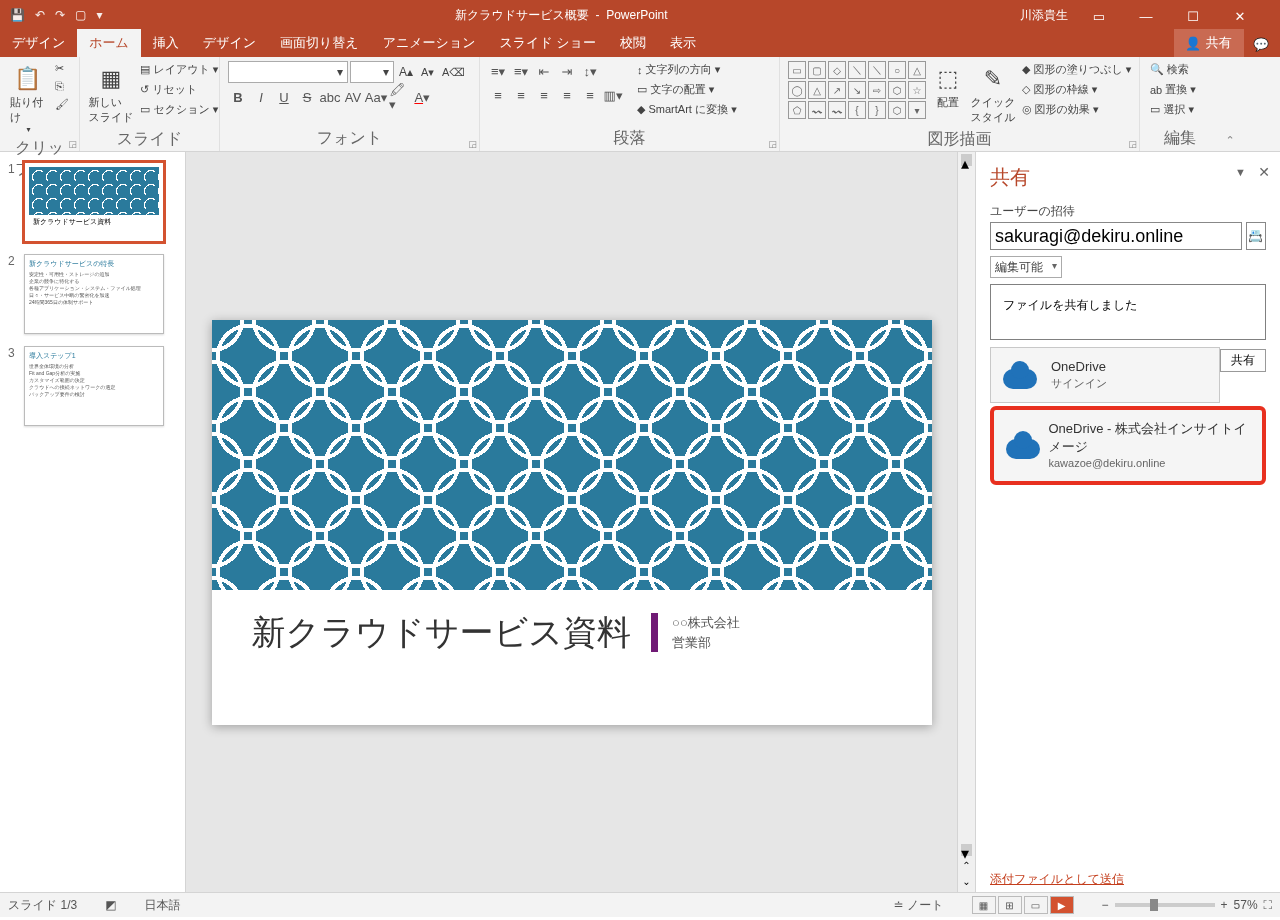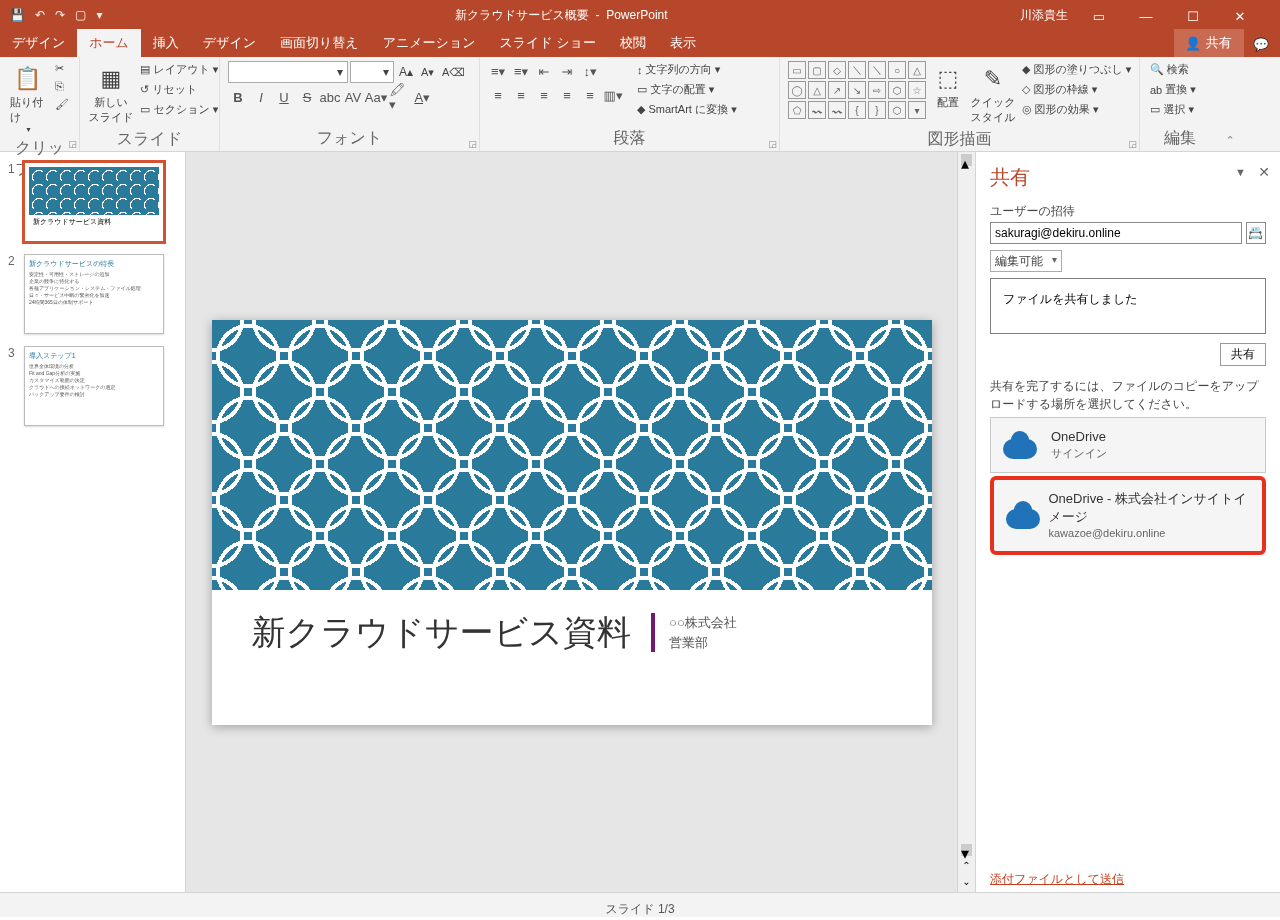--- a/index.html
+++ b/index.html
@@ -37,44 +37,44 @@
 .thumb-num { font-size:12px; color:#666; width:10px; }
 .thumb { width:140px; height:80px; background:#fff; border:1px solid #bbb; box-shadow:0 1px 2px rgba(0,0,0,.15); position:relative; overflow:hidden; font-size:6px; padding:4px; }
 .thumb.selected { outline:3px solid #d35230; outline-offset:-1px; }
 .thumb .pattern { height:48px; background:#2a7a9c; background-image:radial-gradient(circle at 10px 10px,transparent 6px,#fff 6px,#fff 7px,transparent 7px); background-size:14px 14px; }
 .canvas-area { flex:1; display:flex; align-items:center; justify-content:center; position:relative; }
 .slide { width:720px; height:405px; background:#fff; box-shadow:0 2px 10px rgba(0,0,0,.3); position:relative; }
 .slide .bigpattern { height:270px; background:#2a7a9c; position:relative; overflow:hidden; }
 .slide .bigpattern::before { content:""; position:absolute; inset:0; background-image:radial-gradient(circle at 36px 36px,transparent 28px,#fff 28px,#fff 32px,transparent 32px),radial-gradient(circle at 0 0,transparent 28px,#fff 28px,#fff 32px,transparent 32px),radial-gradient(circle at 72px 0,transparent 28px,#fff 28px,#fff 32px,transparent 32px),radial-gradient(circle at 0 72px,transparent 28px,#fff 28px,#fff 32px,transparent 32px),radial-gradient(circle at 72px 72px,transparent 28px,#fff 28px,#fff 32px,transparent 32px); background-size:72px 72px; }
 .slide-title-area { padding:20px 40px; display:flex; align-items:center; gap:20px; }
 .slide-title { font-size:34px; color:#333; font-weight:300; }
-.slide-sub { border-left:4px solid #701a75; padding-left:14px; font-size:13px; color:#555; line-height:1.5; }
+.slide-sub { border-left:7px solid #701a75; padding-left:14px; font-size:13px; color:#555; line-height:1.5; }
 .vscroll { width:18px; background:#f0f0f0; border-left:1px solid #d4d4d4; position:relative; }
 .share-pane { width:305px; background:#fff; border-left:1px solid #d4d4d4; padding:12px 14px; font-size:12px; color:#444; position:relative; }
 .share-pane h2 { color:#b7472a; font-size:20px; font-weight:400; margin-bottom:12px; }
 .pane-close { position:absolute; top:12px; right:10px; color:#666; cursor:pointer; font-size:14px; }
 .pane-menu { position:absolute; top:14px; right:34px; color:#666; cursor:pointer; font-size:11px; }
 .field-label { font-size:12px; margin-bottom:2px; }
-.textin { width:100%; height:22px; border:1px solid #888; padding:2px 4px; font-size:12px; }
+.textin { width:100%; height:28px; border:1px solid #888; padding:2px 4px; font-size:18px; }
 .permsel { height:22px; border:1px solid #ababab; padding:2px 18px 2px 4px; font-size:12px; margin-top:6px; background:#fff; position:relative; display:inline-block; }
 .permsel::after { content:"▾"; position:absolute; right:4px; top:3px; font-size:10px; color:#666; }
 .msgbox { width:100%; height:56px; border:1px solid gray; padding:12px; font-size:12px; margin-top:6px; resize:none; }
 .sharebtn { float:right; margin-top:6px; padding:2px 10px; border:1px solid #999; background:#fdfdfd; font-size:12px; cursor:pointer; }
 .help-text { clear:both; font-size:12px; color:#444; margin-top:40px; line-height:1.5; }
 .loc-list { margin-top:4px; }
 .loc { border:1px solid #c8c8c8; padding:10px 12px; display:flex; gap:12px; align-items:center; cursor:pointer; margin-bottom:3px; background:#f5f5f5; }
 .loc.highlight { border:4px solid #e8301f; border-radius:6px; }
 .cloud-ico { width:36px; height:28px; position:relative; }
 .cloud-ico::before { content:""; position:absolute; width:34px; height:20px; background:#2072b9; border-radius:12px; bottom:0; }
 .cloud-ico::after { content:""; position:absolute; width:18px; height:18px; background:#2072b9; border-radius:50%; top:0; left:8px; }
 .loc-text { font-size:12px; line-height:1.4; }
 .loc-text .t1 { font-size:13px; color:#333; }
 .loc-text .t2 { color:#666; font-size:11px; }
 .attach-link { position:absolute; bottom:4px; left:14px; color:#c43e1c; font-size:12px; text-decoration:underline; cursor:pointer; }
-.statusbar { height:25px; background:#f3f3f3; border-top:1px solid #d4d4d4; display:flex; align-items:center; font-size:12px; color:#555; padding:8px 8px; gap:28px;flex-direction:column; }
+.statusbar { height:25px; background:#f3f3f3; border-top:1px solid #d4d4d4; display:flex; align-items:center; font-size:12px; color:#555; padding:8px 8px; gap:28px; }
 .statusbar .spacer { flex:1; }
 .viewbtns { display:flex; gap:2px; }
 .viewbtns span { width:24px; height:18px; border:1px solid #bbb; display:flex; align-items:center; justify-content:center; font-size:10px; cursor:pointer; }
 .zoom { display:flex; align-items:center; gap:6px; }
 .slider { width:100px; height:4px; background:#ccc; position:relative; }
 .slider::before { content:""; position:absolute; width:8px; height:12px; background:#888; top:-4px; left:35px; }
 </style>
 </head>
 <body>
 
@@ -126,21 +126,21 @@
         <span class="sm">🖌</span>
       </div>
     </div>
     <div class="group-label">クリップボード</div>
     <span class="dlg">◲</span>
   </div>
   <div class="group" style="width:140px;">
     <div class="group-body">
       <div class="bigbtn">
           <div class="ico">▦</div>
-          <span style="white-space:pre;text-align:center;">新しい
+          <span style="white-space:pre;">新しい
 スライド</span>
         </div>
       <div class="smallstack">
         <span class="sm">▤ <span>レイアウト</span> ▾</span>
         <span class="sm">↺ <span>リセット</span></span>
         <span class="sm">▭ <span>セクション</span> ▾</span>
       </div>
     </div>
     <div class="group-label">スライド</div>
   </div>
@@ -332,21 +332,20 @@
     <span class="pane-close">✕</span>
     <h2>共有</h2>
     <div class="field-label">ユーザーの招待</div>
     <div style="display:flex;gap:4px;">
       <input class="textin" value="sakuragi@dekiru.online" style="">
       <span style="border:1px solid #888;width:22px;display:flex;align-items:center;justify-content:center;">📇</span>
     </div>
     <div class="permsel">編集可能</div>
     <textarea class="msgbox" style="">ファイルを共有しました</textarea>
     <button class="sharebtn">共有</button>
-    <div class="help-text">共有を完了するには、ファイルのコピーをアップロードする場所を選択してください。</div>
     <div class="loc-list">
       <div class="loc">
         <div class="cloud-ico"></div>
         <div class="loc-text">
             <div class="t1">OneDrive</div>
             <div class="t2">サインイン</div>
           </div>
       </div>
       <div class="loc highlight">
         <div class="cloud-ico"></div>

